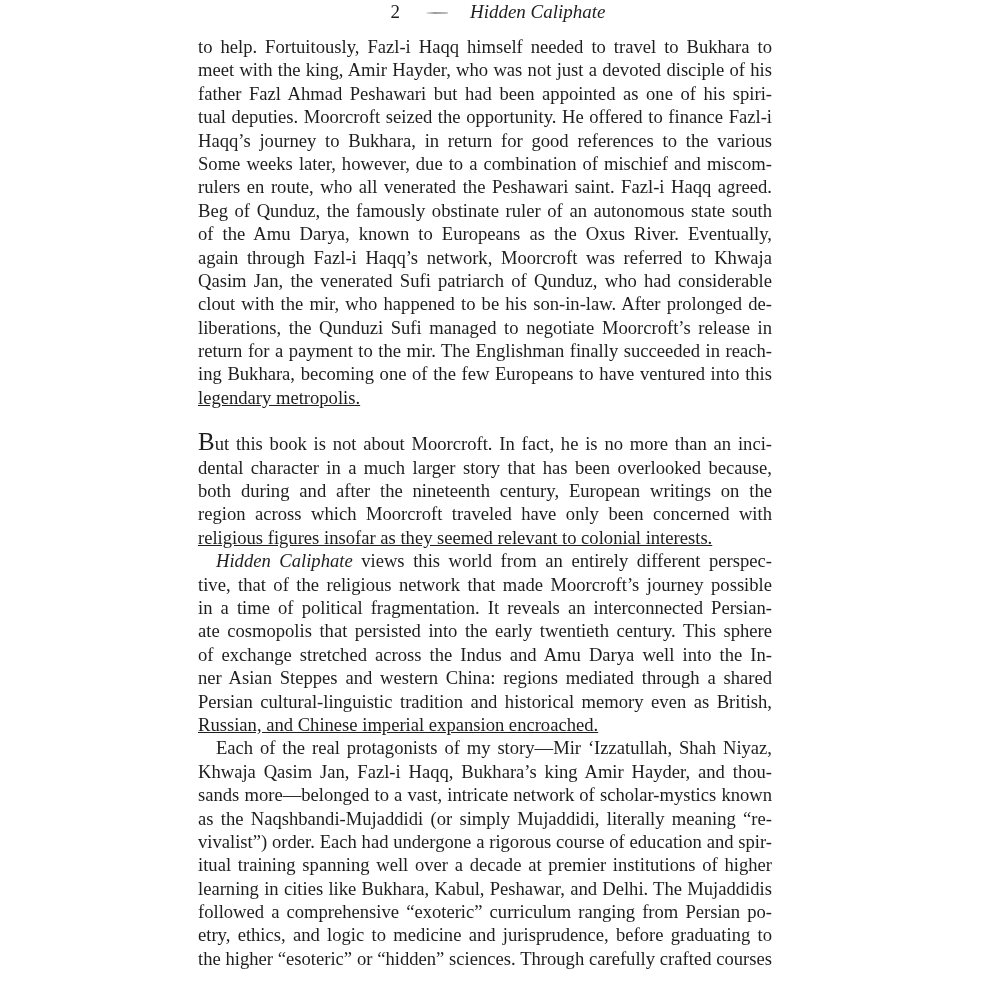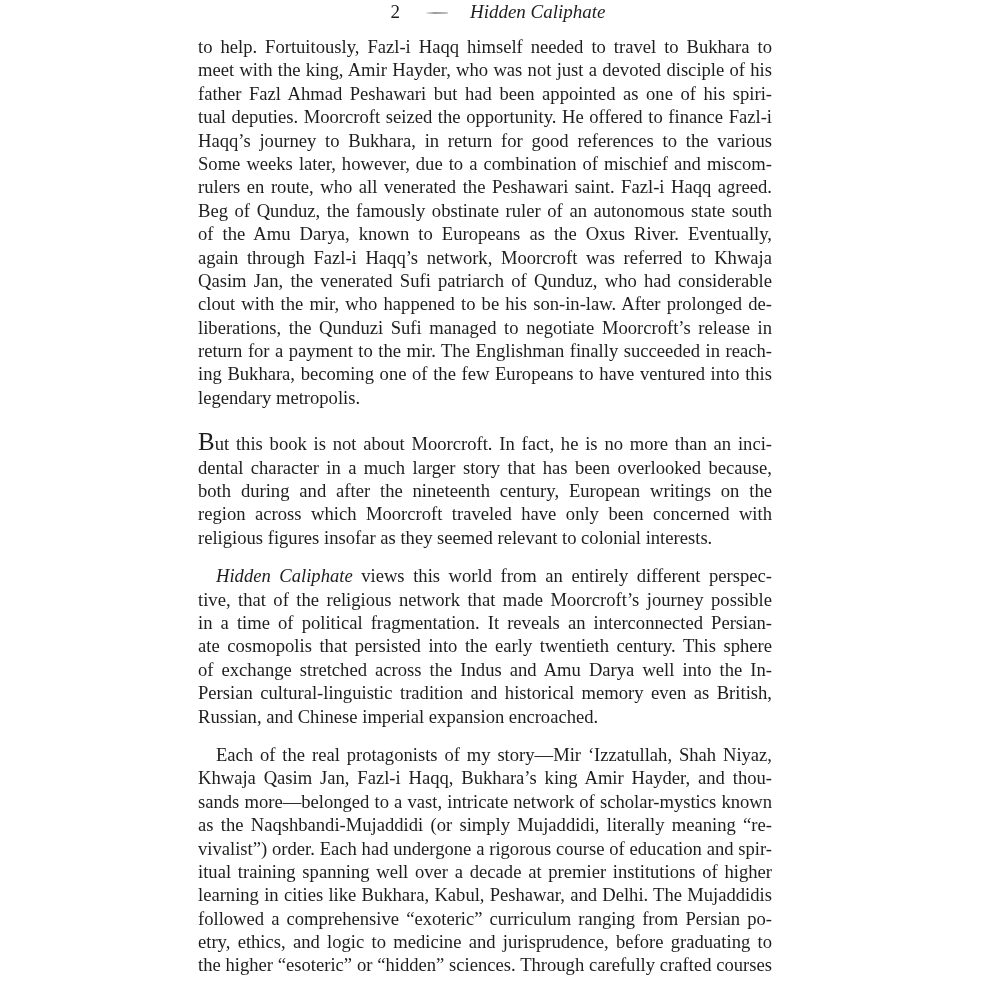--- a/index.html
+++ b/index.html
@@ -55,24 +55,24 @@
       height: 23.4px;
       line-height: 23.4px;
       font-size: 18.6px;
       white-space: nowrap;
       text-align: justify;
       text-align-last: justify;
       letter-spacing: 0px;
     }
     .line.last {
       text-align-last: left;
+      text-decoration: underline;
     }
     .line.indent {
       padding-left: 18px;
-      margin-top: 15px;
     }
     .para-gap {
       height: 23px;
     }
     .dropcap {
       font-size: 25px;
       line-height: 20px;
     }
     em { font-style: italic; }
   </style>
@@ -115,20 +115,21 @@
     <div class="line">region across which Moorcroft traveled have only been concerned with</div>
     <div class="line last">religious figures insofar as they seemed relevant to colonial interests.</div>
   </div>
 
   <div>
     <div class="line indent"><em>Hidden Caliphate</em><span> views this world from an entirely different perspec-</span></div>
     <div class="line">tive, that of the religious network that made Moorcroft’s journey possible</div>
     <div class="line">in a time of political fragmentation. It reveals an interconnected Persian-</div>
     <div class="line">ate cosmopolis that persisted into the early twentieth century. This sphere</div>
     <div class="line">of exchange stretched across the Indus and Amu Darya well into the In-</div>
+    <div class="line">ner Asian Steppes and western China: regions mediated through a shared</div>
     <div class="line">Persian cultural-linguistic tradition and historical memory even as British,</div>
     <div class="line last">Russian, and Chinese imperial expansion encroached.</div>
   </div>
 
   <div>
     <div class="line indent">Each of the real protagonists of my story—Mir ‘Izzatullah, Shah Niyaz,</div>
     <div class="line">Khwaja Qasim Jan, Fazl-i Haqq, Bukhara’s king Amir Hayder, and thou-</div>
     <div class="line">sands more—belonged to a vast, intricate network of scholar-mystics known</div>
     <div class="line">as the Naqshbandi-Mujaddidi (or simply Mujaddidi, literally meaning “re-</div>
     <div class="line">vivalist”) order. Each had undergone a rigorous course of education and spir-</div>

